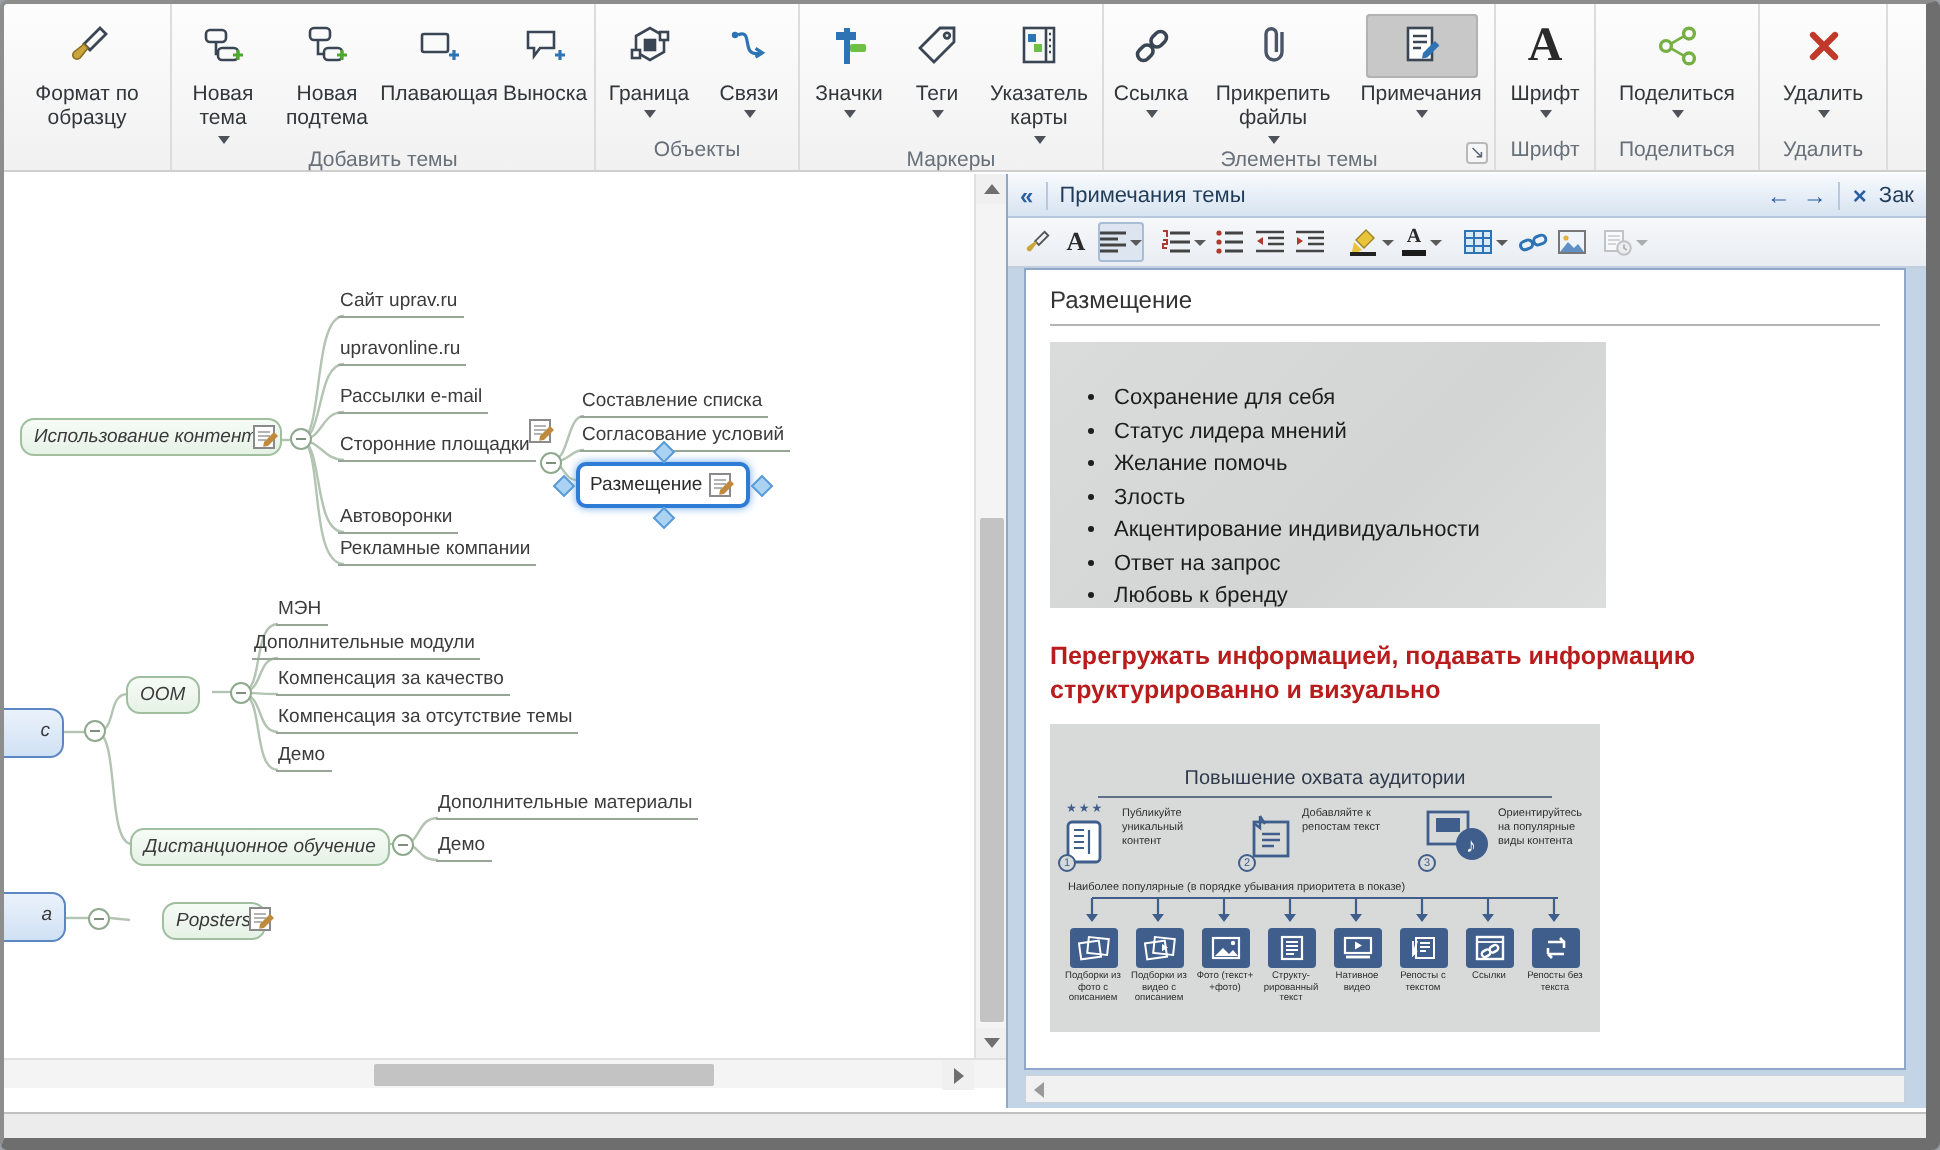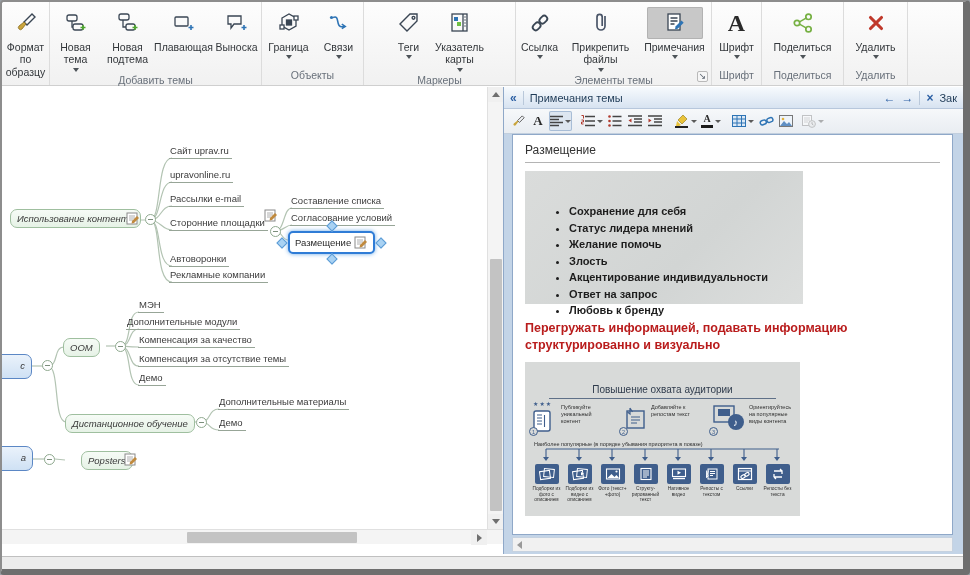--- a/index.html
+++ b/index.html
@@ -51,21 +51,21 @@
   .pt-btn{color:#2b5fa3;font-size:12px;font-weight:bold;cursor:pointer;line-height:1;}
   #p-toolbar{left:0;top:22px;right:0;height:25px;background:linear-gradient(#f6f8fa,#e9edf2);border-bottom:1px solid #c2cfde;
              display:flex;align-items:center;padding:0 5px;gap:2px;}
   .tb{height:20px;min-width:18px;display:flex;align-items:center;justify-content:center;border-radius:2px;cursor:pointer;padding:0 1px;}
   .tb.pressed{background:#dde6f0;box-shadow:inset 0 0 0 1px #a8bdd6;}
   .tb.disabled{opacity:.45;}
   .tb .mini-caret{width:0;height:0;border-left:3px solid transparent;border-right:3px solid transparent;border-top:3.5px solid #5a5a5a;margin-left:2px;}
   #p-content{left:8px;top:47px;right:10px;bottom:19px;background:#fff;border:1px solid #8fa8c8;padding:8px 12px;overflow:hidden;cursor:text;}
   #note-title{font-size:12px;color:#333;padding-bottom:5px;border-bottom:1px solid #b4b4b4;}
   #img1{width:278px;height:133px;margin-top:8px;background:linear-gradient(135deg,#dadcdb,#d2d5d4 60%,#dcdedd);padding:20px 0 0 14px;}
-  #img1 ul{margin:12px;padding-left:18px;font-weight:bold;}
+  #img1 ul{margin:0;padding-left:18px;}
   #img1 li{font-size:11px;color:#1d1d1d;line-height:1.5;list-style-type:disc;}
   #note-para{margin-top:16px;font-size:12.5px;font-weight:bold;color:#b91c1c;line-height:1.35;width:440px;}
   #img2{width:275px;height:154px;margin-top:8px;background:#d8dad9;padding:20px 5px;position:relative;font-family:"Liberation Sans",sans-serif;}
   #ig-title{font-size:10px;color:#2f3b4c;text-align:center;padding:2px 0 3px;border-bottom:1.5px solid #5f7088;width:86%;margin:0 auto;}
   #ig-steps{display:flex;margin-top:5px;justify-content:space-between;padding:0 2px;}
   .ig-step{display:flex;gap:3px;align-items:flex-start;}
   .ig-sicon{position:relative;width:26px;height:30px;}
   .ig-num{position:absolute;left:-3px;bottom:-2px;width:9px;height:9px;border:1px solid #3f5e8c;border-radius:50%;background:#d8dad9;
           font-size:5.5px;color:#3f5e8c;text-align:center;line-height:8px;}
   .ig-stext{font-size:5.5px;color:#2e2e2e;width:44px;line-height:1.25;}
@@ -80,21 +80,21 @@
   #statusbar{left:0;right:0;bottom:0;height:13px;background:#ececec;border-top:1px solid #c0c0c0;}
   svg{display:block;}
 </style>
 </head>
 <body>
 
 <div id="win">
 
   <div id="ribbon" class="abs">
 
-    <div class="rgroup" style="width:48px">
+    <div class="rgroup" style="width:84px">
       <div class="ritems">
         <div class="rbtn" style="width:62px">
           <div class="ricon">
             <svg width="24" height="24" viewBox="0 0 24 24">
                 <path d="M18 3l3 3-8 8-3-3z" fill="none" stroke="#3a4654" stroke-width="1.4"></path>
                 <path d="M10 11l-5 4a2 2 0 1 0 3 3l4-5z" fill="#caa53d" stroke="#8a6d1f" stroke-width="0.8"></path>
               </svg>
           </div>
           <div class="rlabel">Формат по образцу</div>
         </div>
@@ -173,20 +173,31 @@
           </div>
           <div class="rlabel">Связи</div>
           <div class="rcaret"></div>
         </div>
       </div>
       <div class="rgl">Объекты</div>
     </div>
 
     <div class="rgroup" style="width:152px">
       <div class="ritems">
+        <div class="rbtn" style="width:48px">
+          <div class="ricon">
+            <svg width="24" height="24" viewBox="0 0 24 24">
+                <path d="M9 3h3v18H9z" fill="#2e74b5"></path>
+                <path d="M5 5h10v4H5z" fill="#2e74b5"></path>
+                <rect x="12" y="11" width="8" height="4" rx="1" fill="#6fbf44"></rect>
+              </svg>
+          </div>
+          <div class="rlabel">Значки</div>
+          <div class="rcaret"></div>
+        </div>
         <div class="rbtn" style="width:40px">
           <div class="ricon">
             <svg width="24" height="24" viewBox="0 0 24 24" fill="none" stroke="#3a4654" stroke-width="1.4">
                 <path d="M13 3h7v7L10 20l-7-7z"></path>
                 <circle cx="16.5" cy="6.8" r="1.4"></circle>
               </svg>
           </div>
           <div class="rlabel">Теги</div>
           <div class="rcaret"></div>
         </div>

